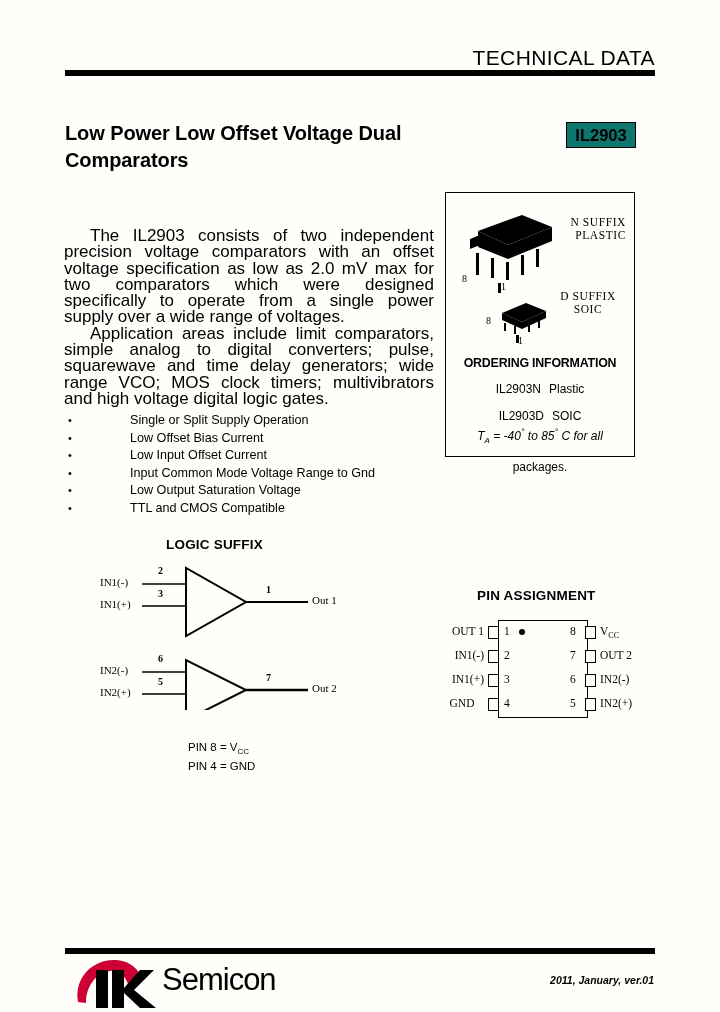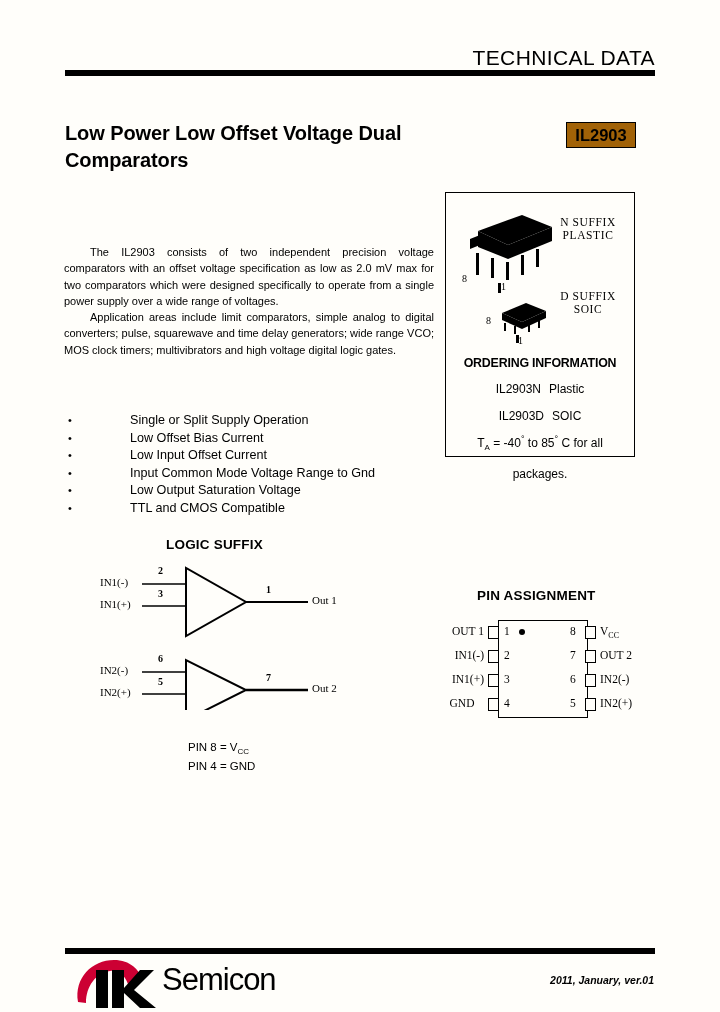--- a/index.html
+++ b/index.html
@@ -64,30 +64,30 @@
     left: 566px;
     top: 122px;
     width: 68px;
     height: 24px;
     border: 1.5px solid #000;
     display: flex;
     align-items: center;
     justify-content: center;
     font-size: 16.5px;
     font-weight: bold;
-    background: #a16207;
+    background: #0f766e;
   }
 
   
   .body-col {
     position: absolute;
     left: 64px;
-    top: 244px;
+    top: 228px;
     width: 370px;
-    font-size: 11px;
+    font-size: 17px;
     line-height: 16.3px;
     text-align: justify;
   }
   .body-col p {
     margin: 0;
     text-indent: 26px;
   }
 
   
   .features {
@@ -121,21 +121,21 @@
     background: #fffefa;
   }
   .pkg-label {
     position: absolute;
     font-family: "Liberation Serif", serif;
     font-size: 11.5px;
     letter-spacing: 0.6px;
     line-height: 13px;
     text-align: center;
   }
-  .lbl-n { left: 104px; top: 23px; width: 76px; }
+  .lbl-n { left: 104px; top: 23px; width: 76px; text-align: right; }
   .lbl-d { left: 104px; top: 97px; width: 76px; }
 
   .ord-block {
     position: absolute;
     left: 4px;
     top: 163px;
     width: 180px;
     text-align: center;
   }
   .ord-title {
@@ -145,21 +145,22 @@
   }
   .ord-line {
     font-size: 12px;
     line-height: 15px;
     margin-top: 12px;
   }
   .ord-sp { display: inline-block; width: 8px; }
   .ord-temp {
     font-size: 12px;
     line-height: 15px;
-    margin-top: 8px;
+    margin-top: 1px;
+    font-style: italic;
   }
   sub { font-size: 8px; }
   sup.deg { font-size: 9px; vertical-align: super; }
 
   
   .dip {
     position: absolute;
     left: 14px;
     top: 16px;
     width: 96px;

